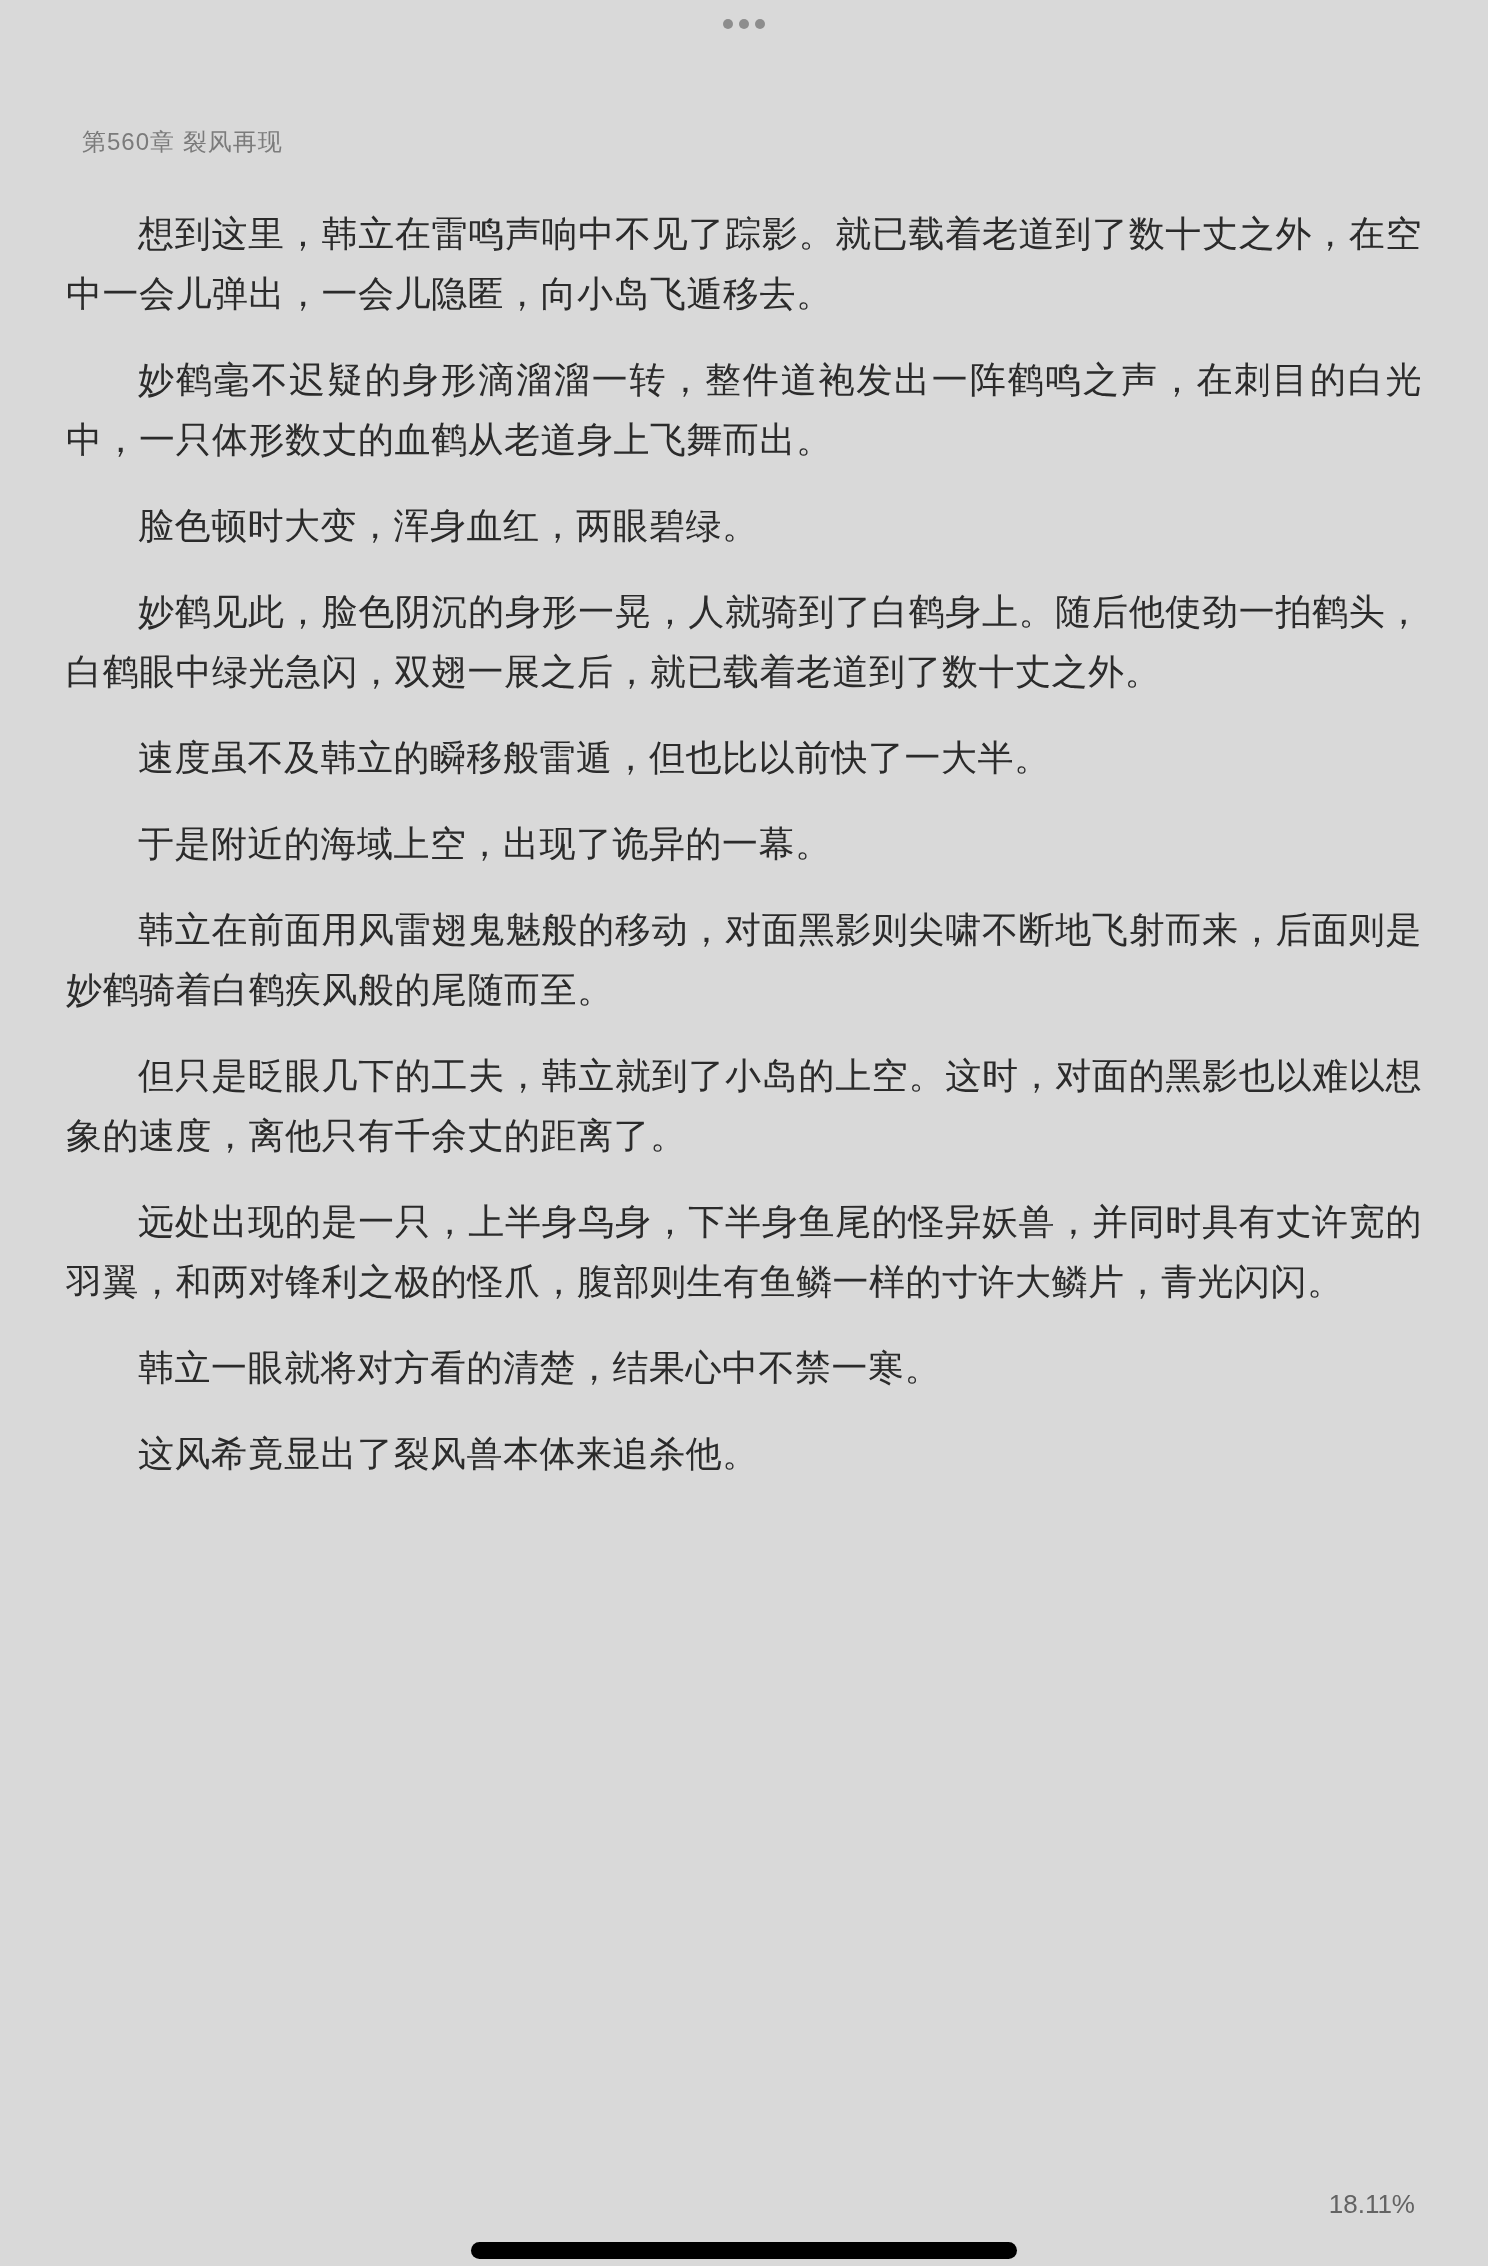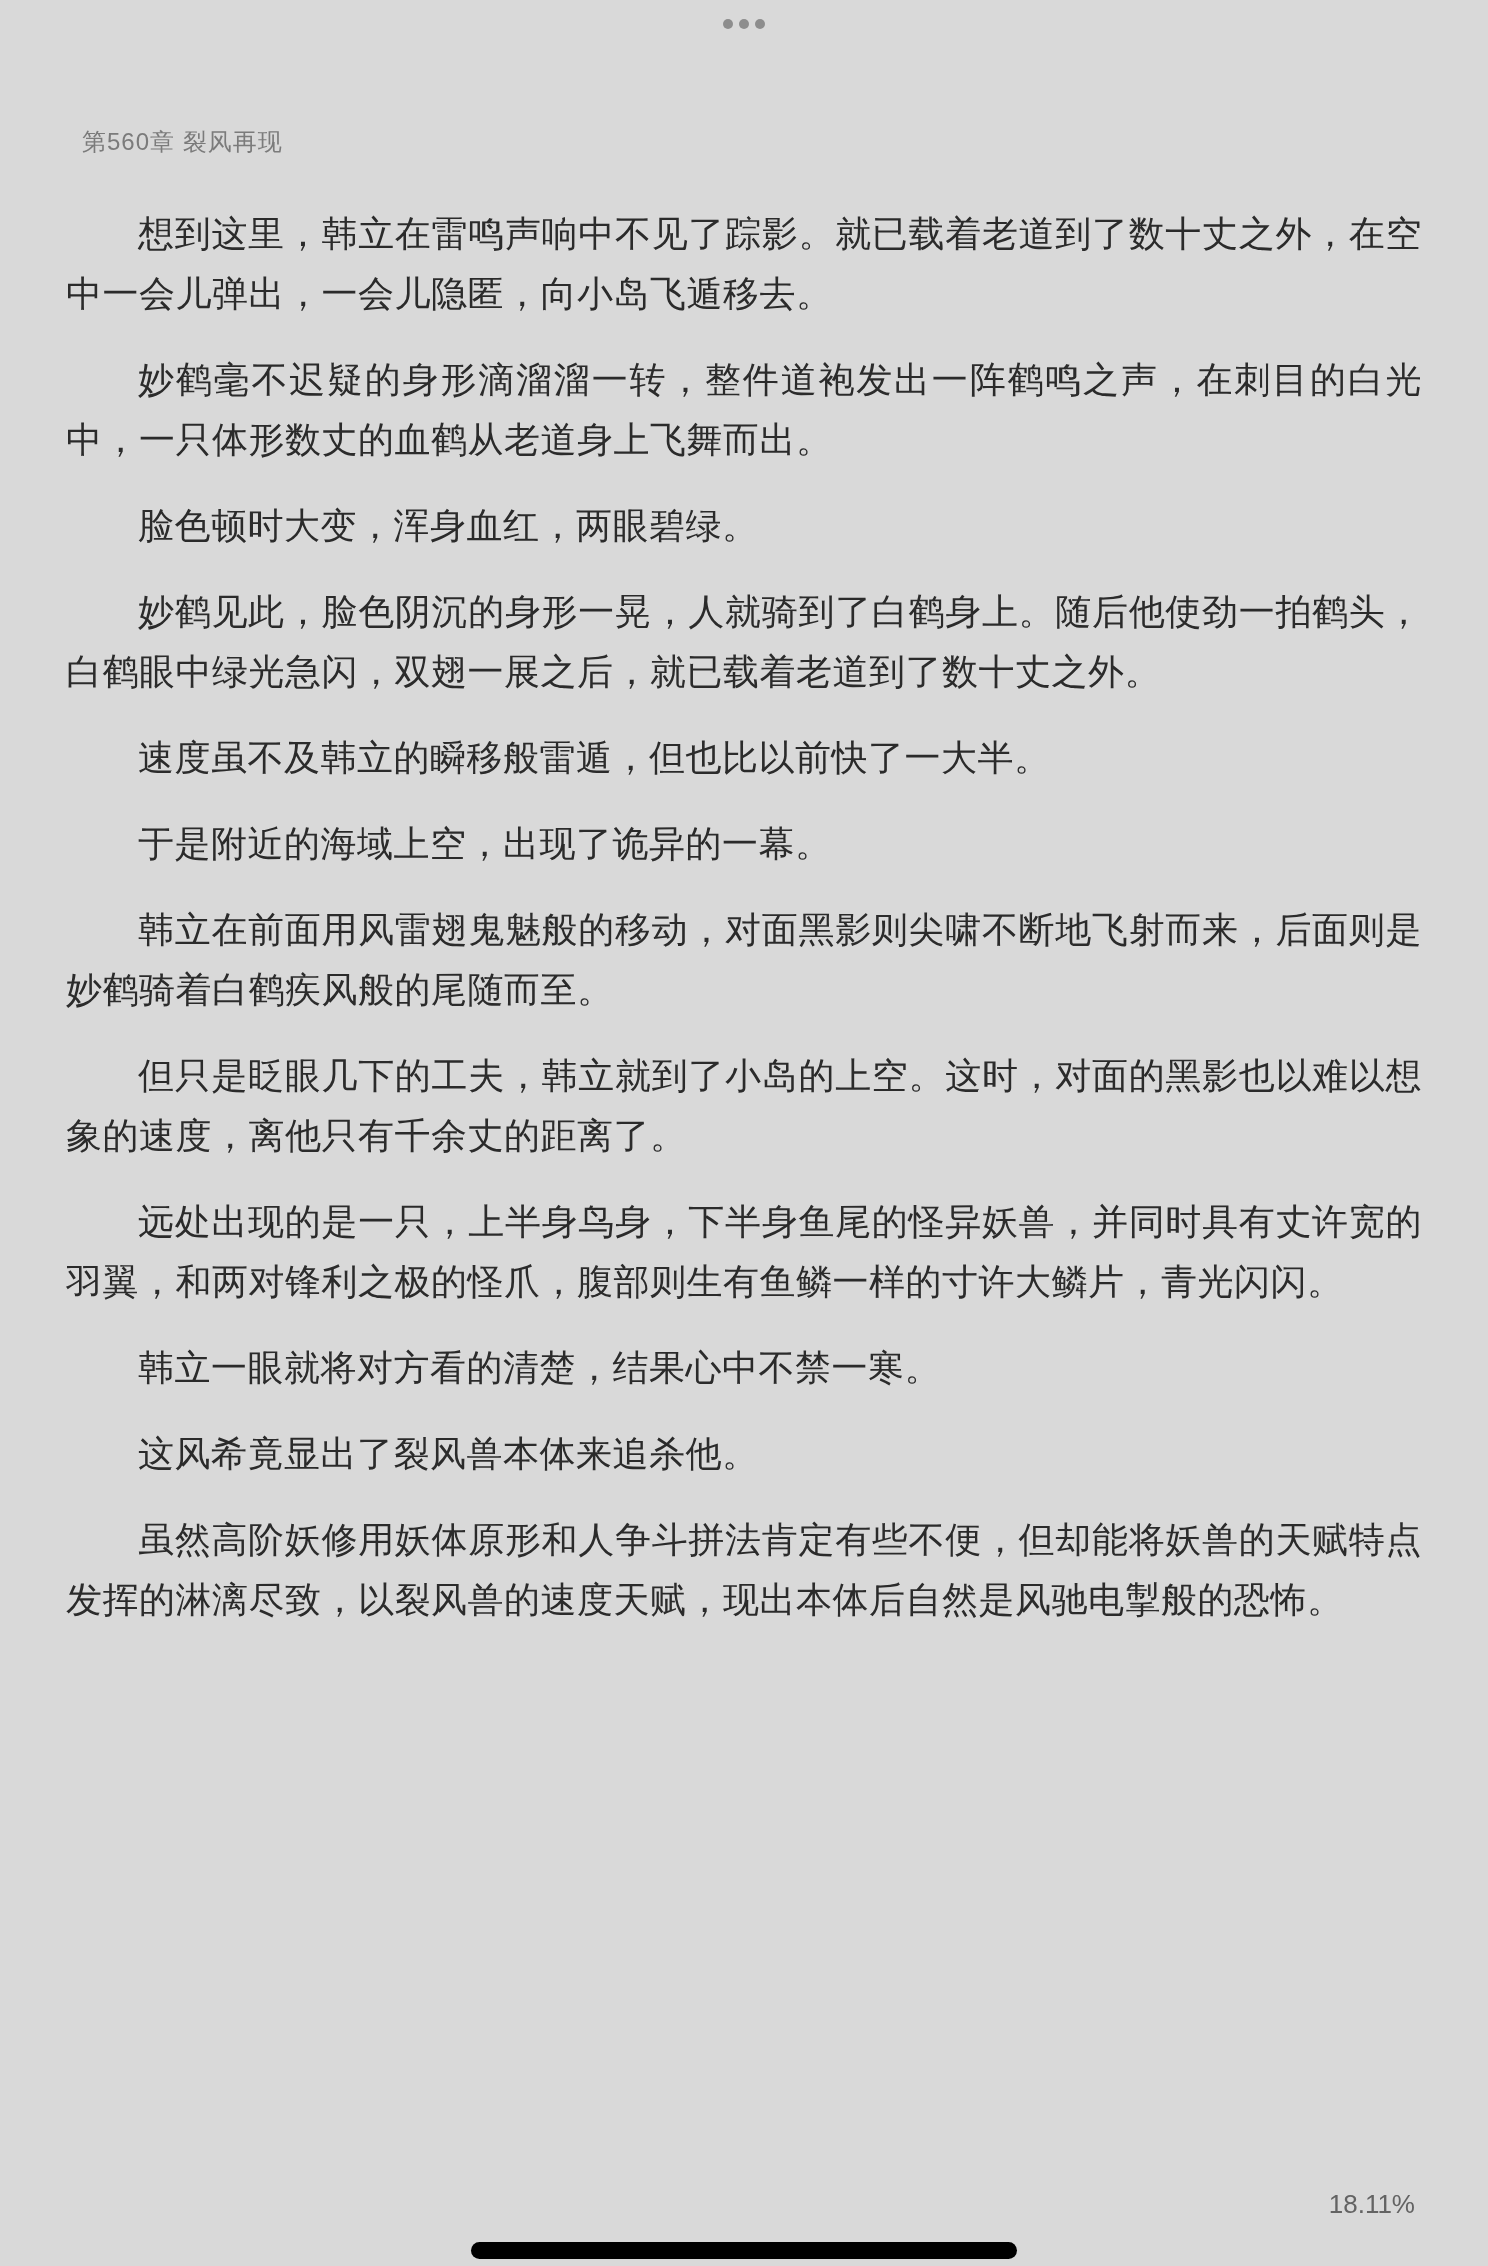--- a/index.html
+++ b/index.html
@@ -96,20 +96,19 @@
       <p>妙鹤毫不迟疑的身形滴溜溜一转，整件道袍发出一阵鹤鸣之声，在刺目的白光中，一只体形数丈的血鹤从老道身上飞舞而出。</p>
       <p>脸色顿时大变，浑身血红，两眼碧绿。</p>
       <p>妙鹤见此，脸色阴沉的身形一晃，人就骑到了白鹤身上。随后他使劲一拍鹤头，白鹤眼中绿光急闪，双翅一展之后，就已载着老道到了数十丈之外。</p>
       <p>速度虽不及韩立的瞬移般雷遁，但也比以前快了一大半。</p>
       <p>于是附近的海域上空，出现了诡异的一幕。</p>
       <p>韩立在前面用风雷翅鬼魅般的移动，对面黑影则尖啸不断地飞射而来，后面则是妙鹤骑着白鹤疾风般的尾随而至。</p>
       <p>但只是眨眼几下的工夫，韩立就到了小岛的上空。这时，对面的黑影也以难以想象的速度，离他只有千余丈的距离了。</p>
       <p>远处出现的是一只，上半身鸟身，下半身鱼尾的怪异妖兽，并同时具有丈许宽的羽翼，和两对锋利之极的怪爪，腹部则生有鱼鳞一样的寸许大鳞片，青光闪闪。</p>
       <p>韩立一眼就将对方看的清楚，结果心中不禁一寒。</p>
       <p>这风希竟显出了裂风兽本体来追杀他。</p>
-      <p>虽然高阶妖修用妖体原形和人争斗拼法肯定有些不便，但却能将妖兽的天赋特点发挥的淋漓尽致，以裂风兽的速度天赋，现出本体后自然是风驰电掣般的恐怖。</p>
     </div>
 
   <div class="reading-progress">18.11%</div>
 
   <div class="home-indicator"></div>
 
 </div>
 
 </body></html>

